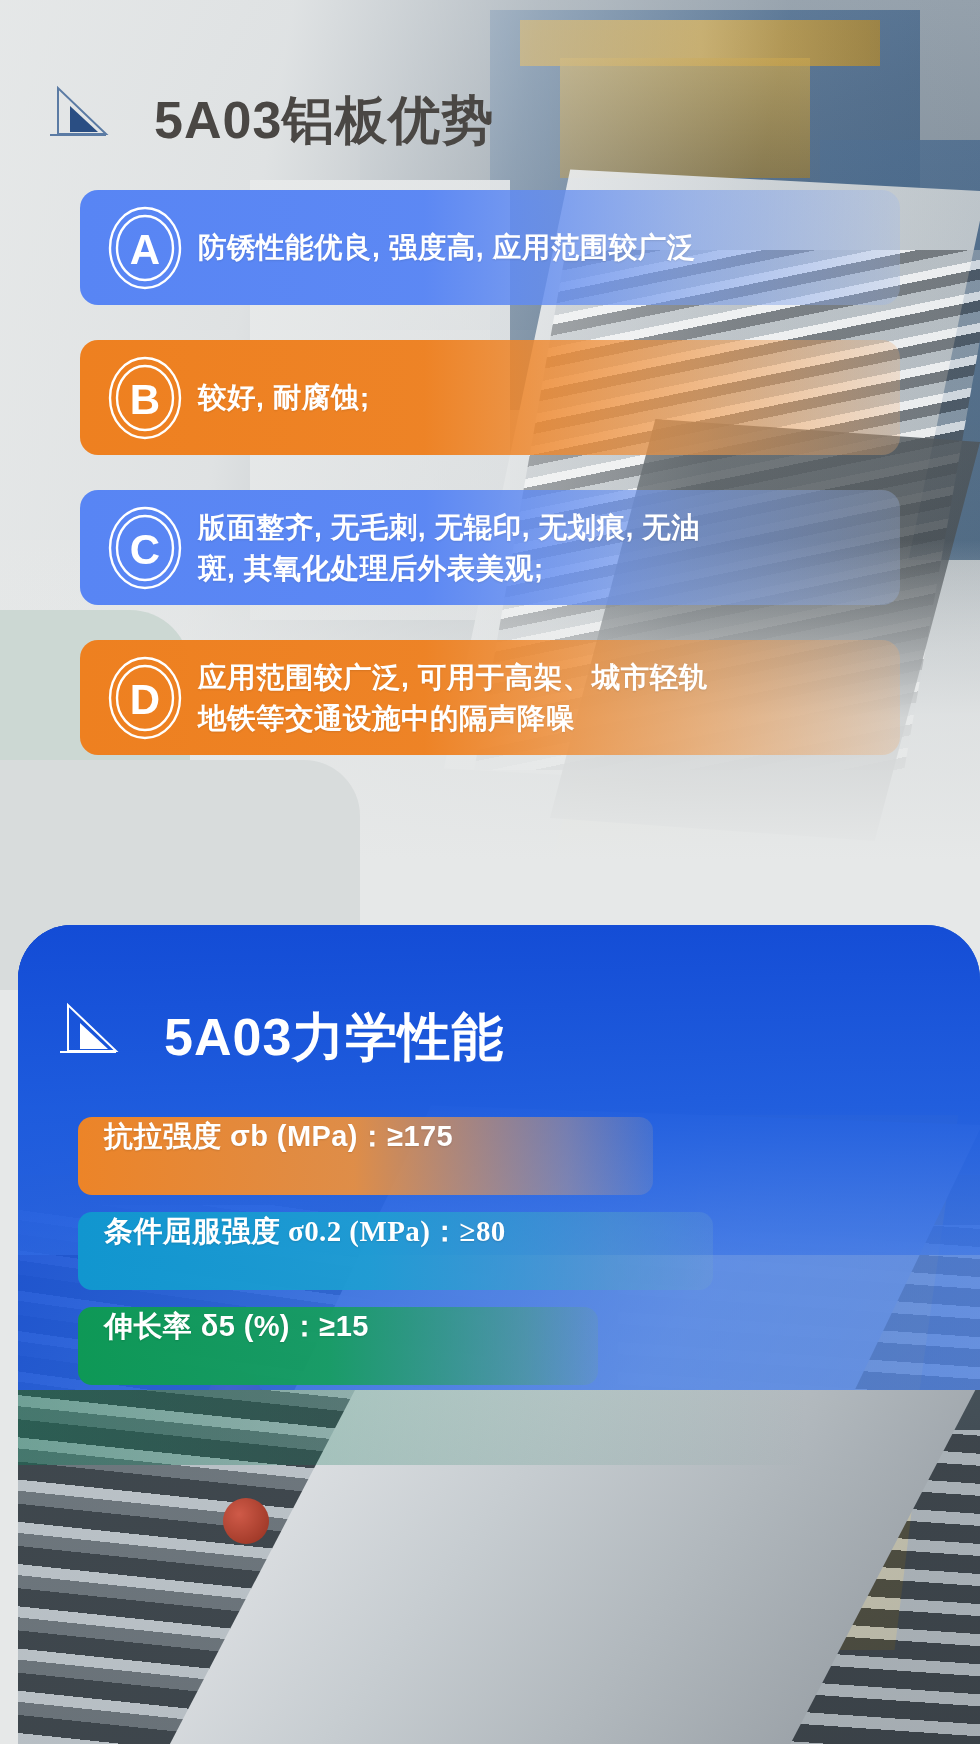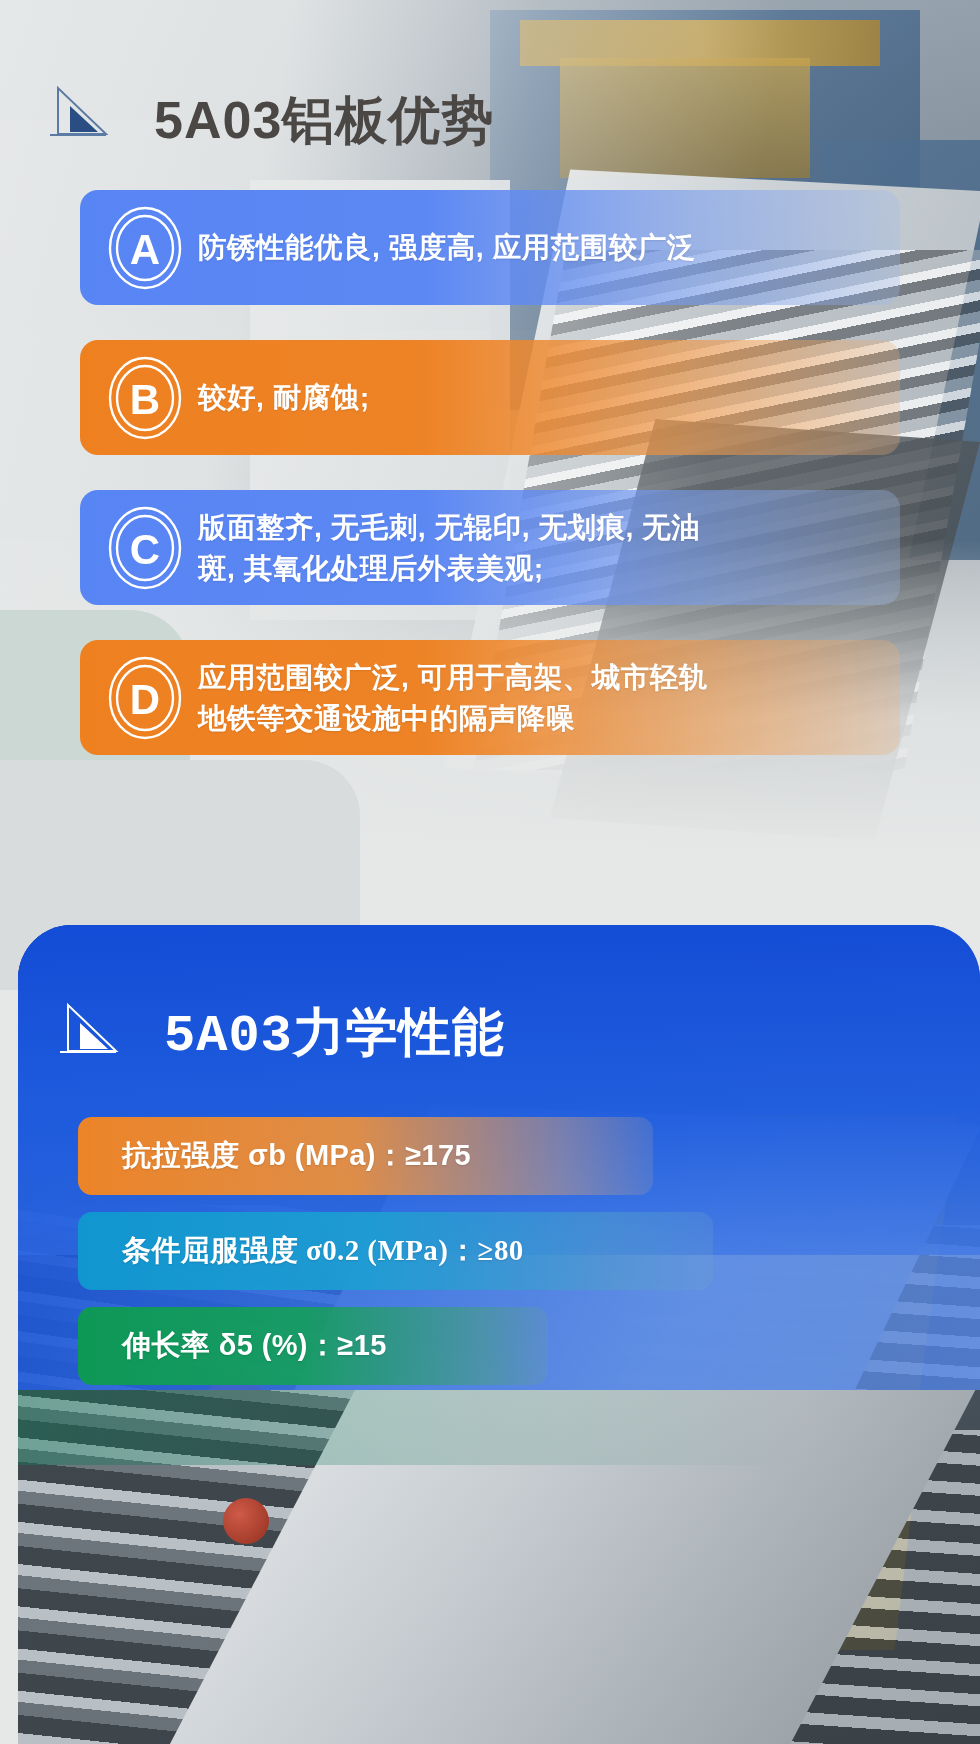--- a/index.html
+++ b/index.html
@@ -105,21 +105,21 @@
   .sec-title{ position:absolute; display:flex; align-items:flex-end;gap:28px; }
   .sec-title .tri-wrap{ position:relative; width:62px; height:62px; margin-right:14px; margin-bottom:6px; }
   .tri-svg{ position:absolute; left:0; bottom:0; }
   .sec-title h2{
     font-size:52px; font-weight:800; letter-spacing:1px;
     line-height:1; white-space:nowrap;
   }
   #title-1{ left:50px; top:78px; }
   #title-1 h2{ color:#4a4744; }
   #title-2{ left:60px; top:995px; }
-  #title-2 h2{ color:#ffffff;font-family:Liberation Mono, monospace; }
+  #title-2 h2{ color:#ffffff; }
 
   
   .cards{ position:absolute; left:80px; top:190px; width:820px; }
   .card{
     position:relative;
     height:115px;
     border-radius:18px;
     margin-bottom:35px;
     display:flex; align-items:center;
     padding:0 22px 0 26px;
@@ -198,29 +198,29 @@
     position:absolute; inset:0;
     background:linear-gradient(120deg, rgba(20,75,214,.88) 0%, rgba(38,100,224,.78) 30%, rgba(72,130,238,.60) 62%, rgba(95,145,240,.50) 100%);
   }
   .bs-tint-top{
     position:absolute; left:0; top:0; width:100%; height:330px;
     background:linear-gradient(180deg, rgba(19,76,214,.97) 0%, rgba(30,92,222,.92) 55%, rgba(50,110,230,.55) 100%);
   }
 
   .props{ position:absolute; left:78px; top:1117px; width:860px; }
   .prop{
-    height:78px; border-radius:14px; display:flex; align-items:center;
-    padding:0 44px; margin-bottom:17px; color:#fff;
+    height:78px; border-radius:14px; display:flex; 
+    padding:0 26px; margin-bottom:17px; color:#fff;
     font-size:29px; font-weight:700; letter-spacing:.4px;
     text-shadow:0 1px 2px rgba(0,0,0,.13);
     overflow:hidden;
   }
   .prop.p-orange{ width:575px; background:linear-gradient(90deg, rgba(236,132,40,1) 0%, rgba(238,145,60,.92) 48%, rgba(215,160,120,.45) 85%, rgba(190,170,150,.18) 100%); }
   .prop.p-cyan  { width:635px; background:linear-gradient(90deg, rgba(17,150,207,1) 0%, rgba(30,158,210,.92) 46%, rgba(80,160,200,.50) 84%, rgba(120,170,200,.20) 100%);font-family:Liberation Serif, serif; }
-  .prop.p-green { width:470px; background:linear-gradient(90deg, rgba(14,152,86,1) 0%, rgba(22,158,94,.93) 48%, rgba(70,160,120,.52) 86%, rgba(110,165,140,.20) 100%); }
+  .prop.p-green { width:520px; background:linear-gradient(90deg, rgba(14,152,86,1) 0%, rgba(22,158,94,.93) 48%, rgba(70,160,120,.52) 86%, rgba(110,165,140,.20) 100%); }
 
   
   .photo-bot{
     position:absolute; left:18px; top:1390px; width:962px; height:354px;
     overflow:hidden;
   }
   .pb-base{
     position:absolute; inset:0;
     background:linear-gradient(170deg,#4e5a61 0%, #434e56 40%, #333c43 100%);
   }

